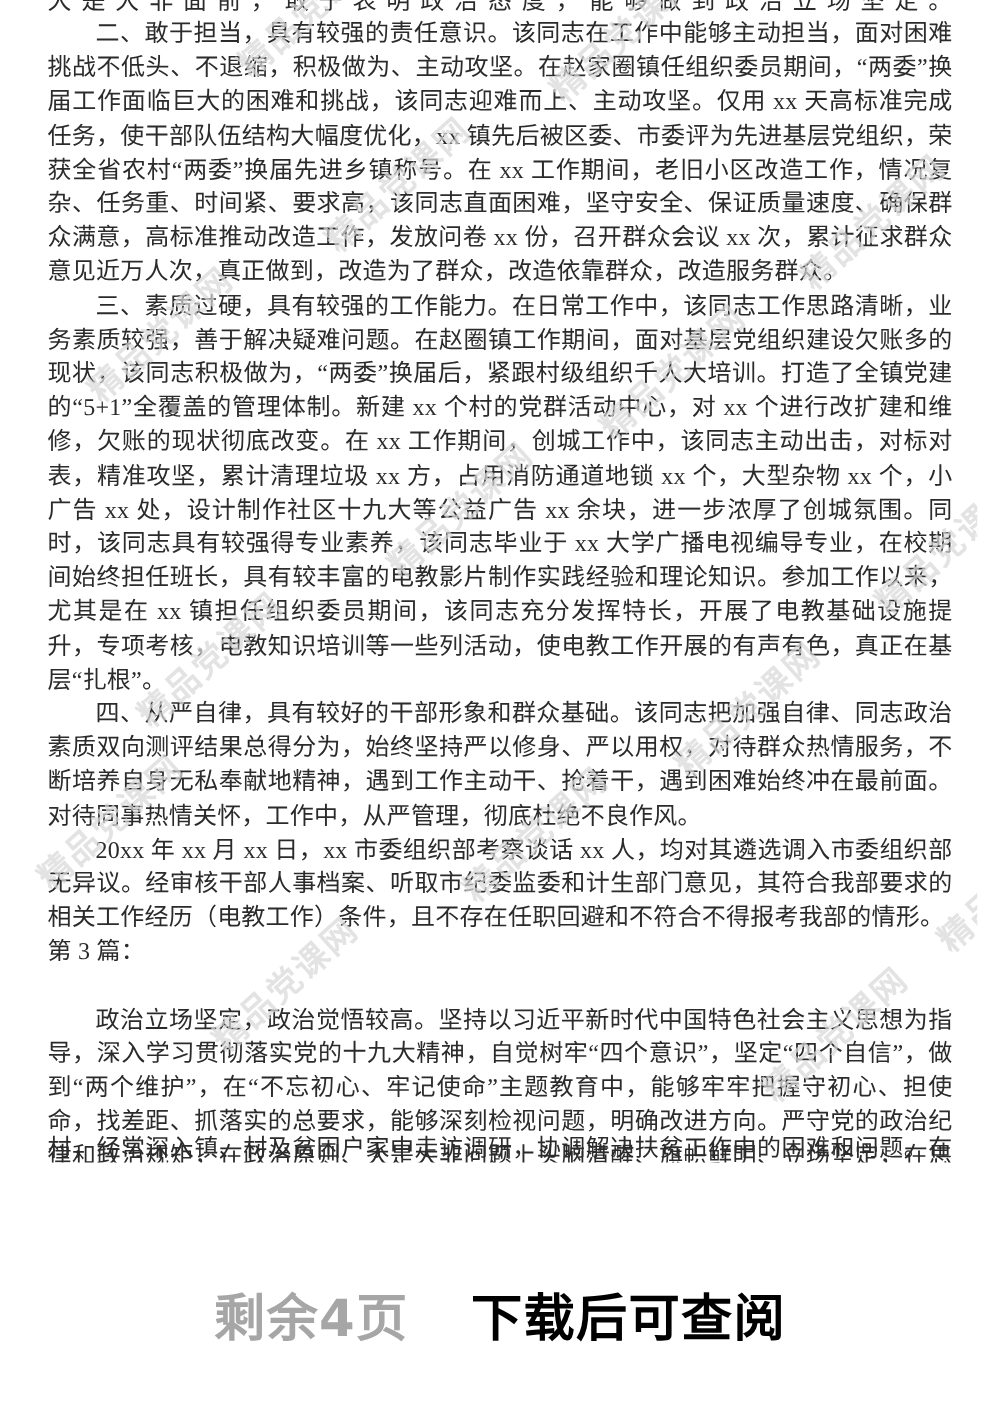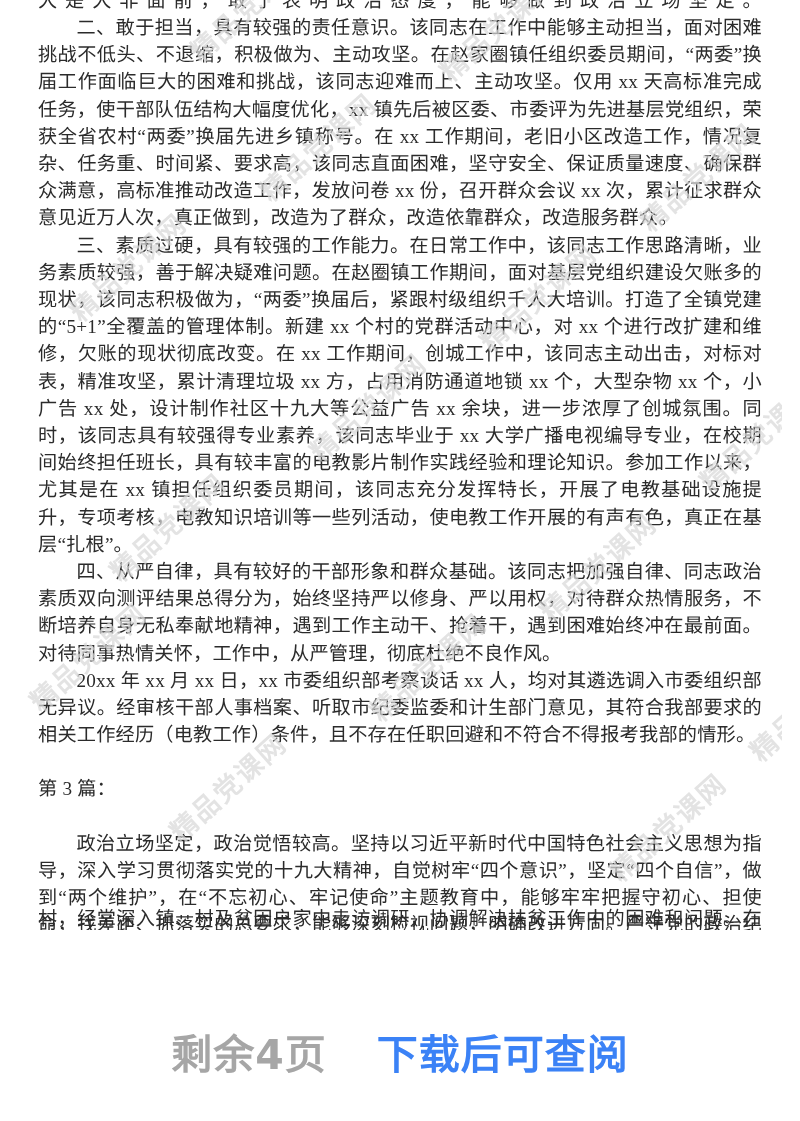--- a/index.html
+++ b/index.html
@@ -148,21 +148,21 @@
 
     <div id="clipline">
       <span class="inner">大是大非面前，敢于表明政治态度，能够做到政治立场坚定。</span>
     </div>
 
     <div class="textblock" id="tb" style="top:14px;">
       <p class="para">二、敢于担当，具有较强的责任意识。该同志在工作中能够主动担当，面对困难挑战不低头、不退缩，积极做为、主动攻坚。在赵家圈镇任组织委员期间，“两委”换届工作面临巨大的困难和挑战，该同志迎难而上、主动攻坚。仅用 xx 天高标准完成任务，使干部队伍结构大幅度优化，xx 镇先后被区委、市委评为先进基层党组织，荣获全省农村“两委”换届先进乡镇称号。在 xx 工作期间，老旧小区改造工作，情况复杂、任务重、时间紧、要求高，该同志直面困难，坚守安全、保证质量速度、确保群众满意，高标准推动改造工作，发放问卷 xx 份，召开群众会议 xx 次，累计征求群众意见近万人次，真正做到，改造为了群众，改造依靠群众，改造服务群众。</p>
       <p class="para">三、素质过硬，具有较强的工作能力。在日常工作中，该同志工作思路清晰，业务素质较强，善于解决疑难问题。在赵圈镇工作期间，面对基层党组织建设欠账多的现状，该同志积极做为，“两委”换届后，紧跟村级组织千人大培训。打造了全镇党建的“5+1”全覆盖的管理体制。新建 xx 个村的党群活动中心，对 xx 个进行改扩建和维修，欠账的现状彻底改变。在 xx 工作期间，创城工作中，该同志主动出击，对标对表，精准攻坚，累计清理垃圾 xx 方，占用消防通道地锁 xx 个，大型杂物 xx 个，小广告 xx 处，设计制作社区十九大等公益广告 xx 余块，进一步浓厚了创城氛围。同时，该同志具有较强得专业素养，该同志毕业于 xx 大学广播电视编导专业，在校期间始终担任班长，具有较丰富的电教影片制作实践经验和理论知识。参加工作以来，尤其是在 xx 镇担任组织委员期间，该同志充分发挥特长，开展了电教基础设施提升，专项考核，电教知识培训等一些列活动，使电教工作开展的有声有色，真正在基层“扎根”。</p>
       <p class="para">四、从严自律，具有较好的干部形象和群众基础。该同志把加强自律、同志政治素质双向测评结果总得分为，始终坚持严以修身、严以用权，对待群众热情服务，不断培养自身无私奉献地精神，遇到工作主动干、抢着干，遇到困难始终冲在最前面。对待同事热情关怀，工作中，从严管理，彻底杜绝不良作风。</p>
       <p class="para">20xx 年 xx 月 xx 日，xx 市委组织部考察谈话 xx 人，均对其遴选调入市委组织部无异议。经审核干部人事档案、听取市纪委监委和计生部门意见，其符合我部要求的相关工作经历（电教工作）条件，且不存在任职回避和不符合不得报考我部的情形。</p>
-      <p class="para noindent" style="margin-top:27px;">第 3 篇：</p>
+      <p class="para noindent" style="">第 3 篇：</p>
       <p class="para" style="margin-top:27px;">政治立场坚定，政治觉悟较高。坚持以习近平新时代中国特色社会主义思想为指导，深入学习贯彻落实党的十九大精神，自觉树牢“四个意识”，坚定“四个自信”，做到“两个维护”，在“不忘初心、牢记使命”主题教育中，能够牢牢把握守初心、担使命，找差距、抓落实的总要求，能够深刻检视问题，明确改进方向。严守党的政治纪律和政治规矩，在政治原则、大是大非问题上头脑清醒、旗帜鲜明、立场坚定，在思想上政治上行动上同以习近平同志为核心的党中央保持高度一致。经考察了解，xx 同志政治素质双向测评结果总得分为 100 分，该同志政治素质考察评价结果为“好”等次。</p>
       <p class="para">认真负责，作风严谨，依法履职能力较强。在扶贫脱贫工作中，包联 xx 镇及其所辖的回</p>
     </div>
 
     <div id="bottomclip">
       <span class="inner">村，经常深入镇、村及贫困户家中走访调研，协调解决扶贫工作中的困难和问题。在“三深化</span>
     </div>
   </div>
 
   <div id="watermarks">
@@ -180,16 +180,16 @@
       <div class="wm" style="left: 690px; top: 470px; color: rgb(217, 217, 217); transform: rotate(-42deg);">精品党课网</div>
       <div class="wm" style="left: 740px; top: 740px; color: rgb(217, 217, 217); transform: rotate(-42deg);">精品党课网</div>
       <div class="wm" style="left: 180px; top: 40px; color: rgb(217, 217, 217); transform: rotate(-42deg);">精品党课网</div>
       <div class="wm" style="left: 20px; top: 690px; color: rgb(217, 217, 217); transform: rotate(-42deg);">精品党课网</div>
     </div>
 
   <div id="bottommask"></div>
 
   <div id="paywall">
     <span style="color: rgb(166, 166, 166);">剩余4页</span>
-    <span style="color: #3b82f6;">下载后可查阅</span>
+    <span style="color: #000000;">下载后可查阅</span>
   </div>
 
 </div>
 
 </body></html>

